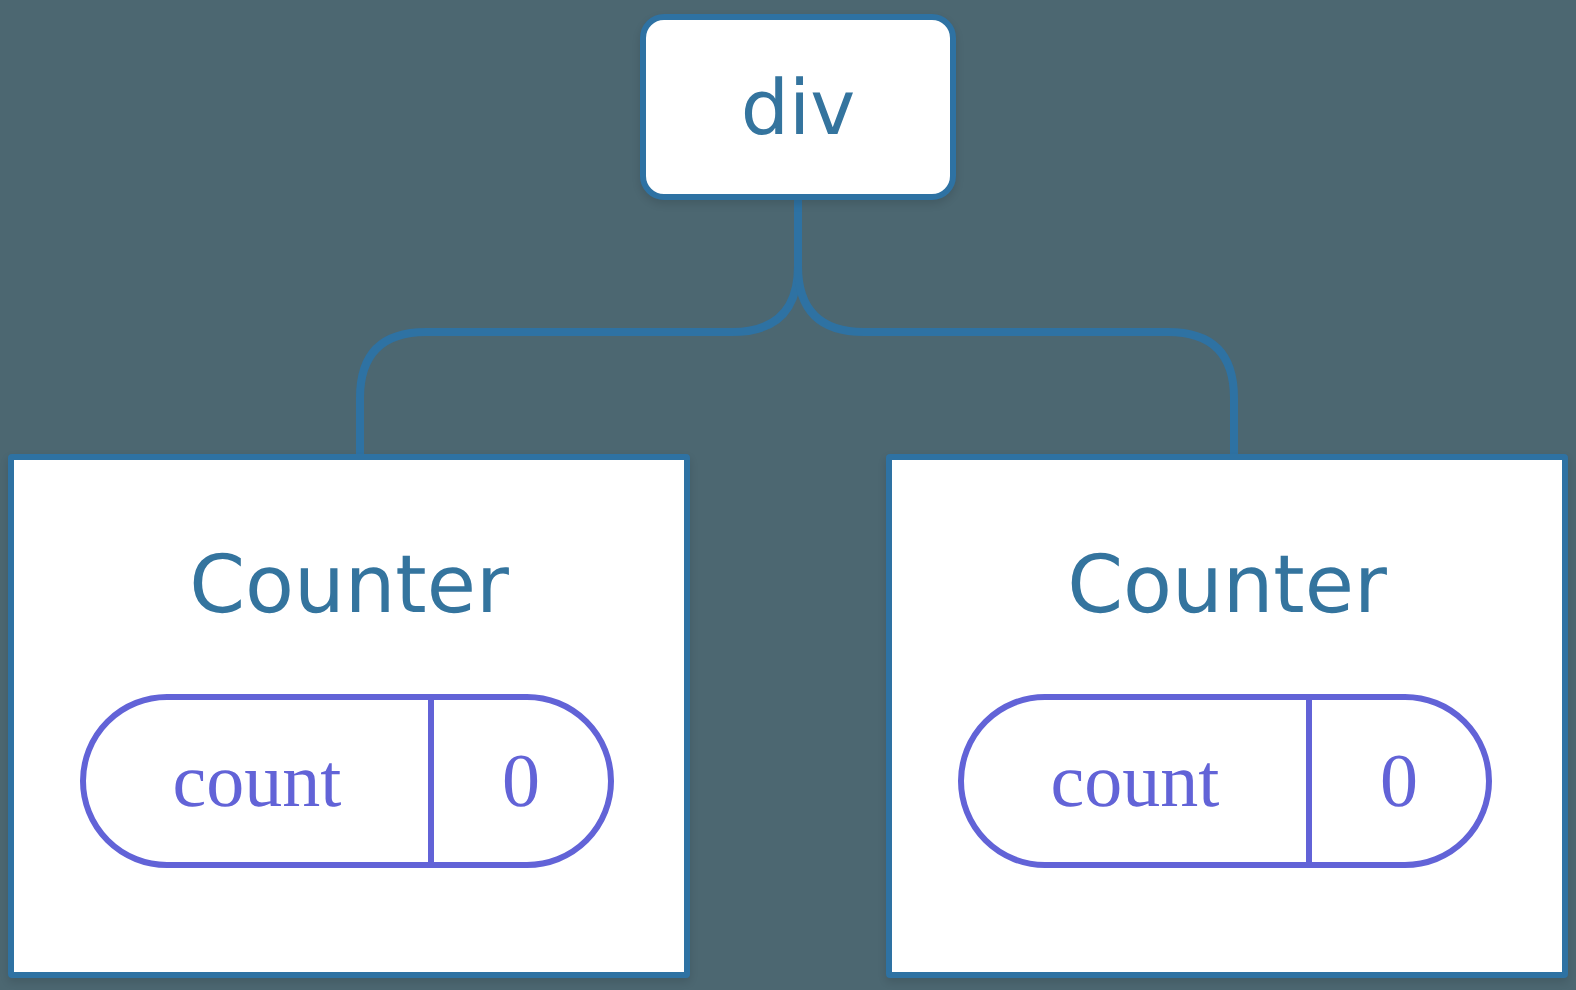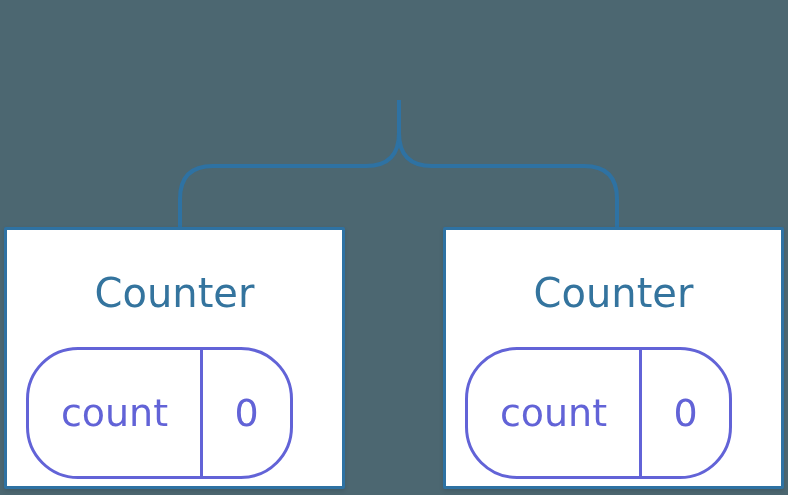--- a/index.html
+++ b/index.html
@@ -60,27 +60,28 @@
   .card.right { left: 443px; }
   .card-title {
     margin-top: 40px;
     width: 100%;
     text-align: center;
     font-size: 40px;
     color: var(--blue-text);
   }
   .pill {
     position: absolute;
-    left: 19px; top: 117px;
-    width: 267px; height: 132px;
+    left: 33px; top: 117px;
+    width: 267px; height: 87px;
     border: 3px solid var(--purple);
     border-radius: 52px;
     display: flex;
     overflow: hidden;
     background: var(--node-bg);
+    font-family: Liberation Serif, serif;
   }
   .pill-label {
     width: 174px;
     border-right: 3px solid var(--purple);
     display: flex;
     align-items: center;
     justify-content: center;
     font-size: 38px;
     color: var(--purple);
   }
@@ -96,20 +97,23 @@
 </head>
 <body>
 
 <div class="canvas">
 
   <svg class="connectors" viewBox="0 0 788 495" xmlns="http://www.w3.org/2000/svg" aria-hidden="true">
     <path d="M 399 100 V 133 Q 399 166 366 166 H 213 Q 180 166 180 199 V 228"></path>
     <path d="M 399 100 V 133 Q 399 166 432 166 H 584 Q 617 166 617 199 V 228"></path>
   </svg>
 
+  <div class="node-root">
+    <span class="label">div</span>
+  </div>
 
   <div class="card left">
     <div class="card-title">Counter</div>
     <div class="pill">
       <span class="pill-label">count</span>
       <span class="pill-value">0</span>
     </div>
   </div>
 
   <div class="card right">

